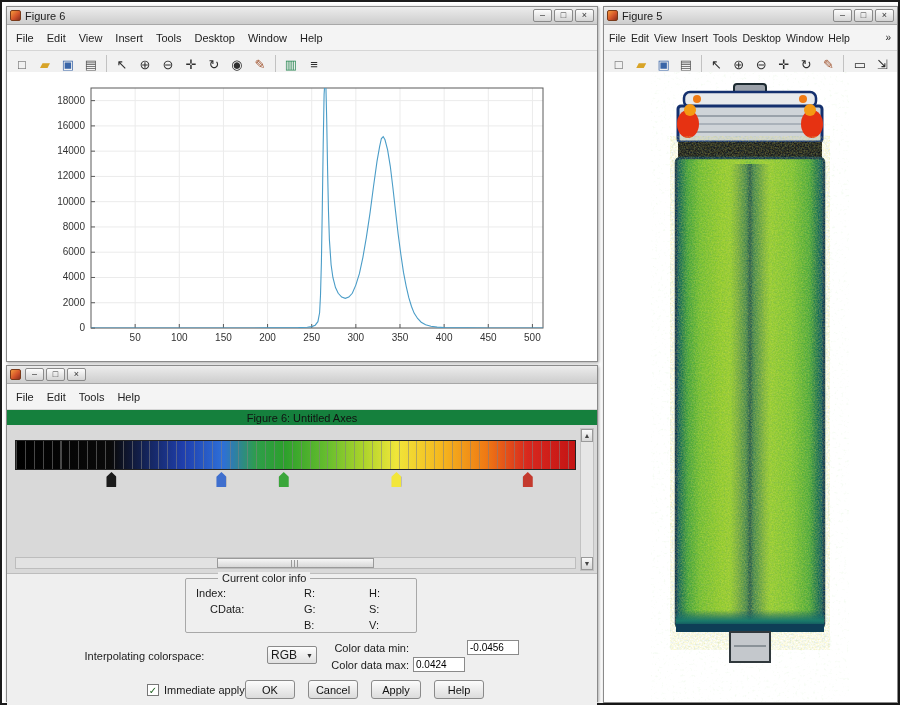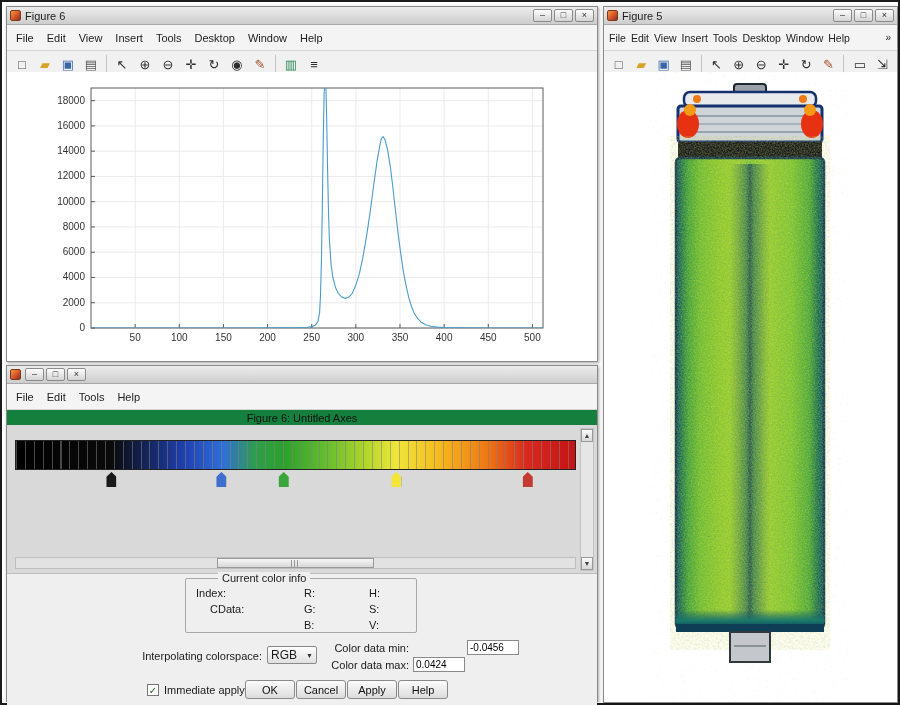--- a/index.html
+++ b/index.html
@@ -63,21 +63,21 @@
   .dlg-label { position:absolute; font-size:11px; color:#1a1a1a; }
   .txt { position:absolute; width:52px; height:15px; font-size:10px; font-family:"Liberation Sans",sans-serif;
          border:1px solid #8a8a8a; background:#fff; padding:0 2px; }
   .dropdown { position:absolute; left:260px; top:72px; width:50px; height:18px; background:linear-gradient(#fdfdfd,#e0e0e0);
               border:1px solid #8a8a8a; border-radius:2px; display:flex; align-items:center; padding:0 3px; gap:3px; }
   .dropdown .dd-val { flex:1; font-size:12px; }
   .dropdown .dd-arrow { font-size:7px; color:#333; }
   .checkbox-row { position:absolute; left:140px; top:110px; display:flex; align-items:center; gap:5px; }
   .cb-box { width:12px; height:12px; background:#fff; border:1px solid #777; font-size:10px; line-height:11px;
             text-align:center; color:#1a5e1a; }
-  .dlg-buttons { position:absolute; left:238px; top:106px; display:flex; gap:1px; }
+  .dlg-buttons { position:absolute; left:238px; top:106px; display:flex; gap:13px; }
   .push-btn { width:50px; height:19px; font-size:11px; font-family:"Liberation Sans",sans-serif; color:#111;
               background:linear-gradient(#fcfcfc,#dcdcdc); border:1px solid #8a8a8a; border-radius:3px; }
 
   svg text { font-family:"Liberation Sans", sans-serif; }
 </style>
 </head>
 <body>
 
 <div id="screen">
 
@@ -234,21 +234,21 @@
         <span class="gb-label" style="left:10px; top:8px;text-align:right;">Index:</span>
         <span class="gb-label" style="left:24px; top:24px;">CData:</span>
         <span class="gb-label" style="left:118px; top:8px;">R:</span>
         <span class="gb-label" style="left:118px; top:24px;">G:</span>
         <span class="gb-label" style="left:118px; top:40px;">B:</span>
         <span class="gb-label" style="left:183px; top:8px;">H:</span>
         <span class="gb-label" style="left:183px; top:24px;">S:</span>
         <span class="gb-label" style="left:183px; top:40px;">V:</span>
       </div>
 
-      <span class="dlg-label" style="left:20px; top:76px; width:235px; text-align:right;">Interpolating colorspace:</span>
+      <span class="dlg-label" style="left:20px; top:76px; width:235px; text-align:center;">Interpolating colorspace:</span>
       <div class="dropdown">
         <span class="dd-val">RGB</span>
         <span class="dd-arrow">▼</span>
       </div>
 
       <span class="dlg-label" style="left:318px; top:68px; width:84px; text-align:right;">Color data min:</span>
       <input class="txt" style="left: 428px; top: 66px; margin-left: 32px;" value="-0.0456">
       <span class="dlg-label" style="left:318px; top:85px; width:84px; text-align:right;">Color data max:</span>
       <input class="txt" style="left: 406px; top: 83px;" value="0.0424">
 

